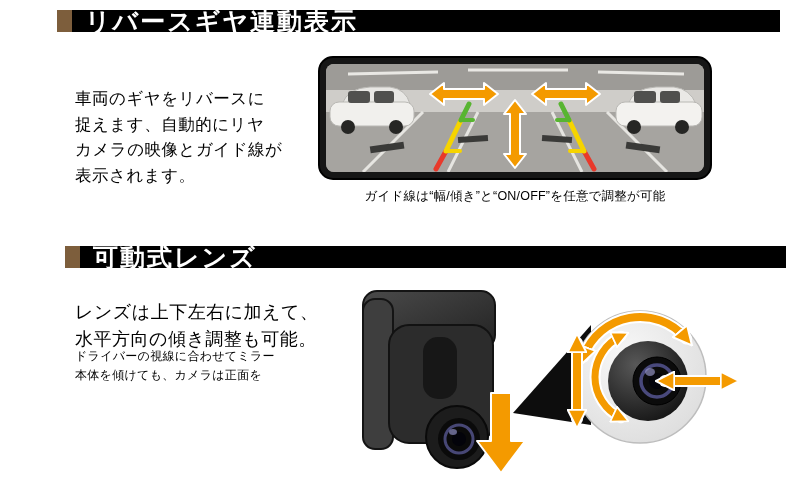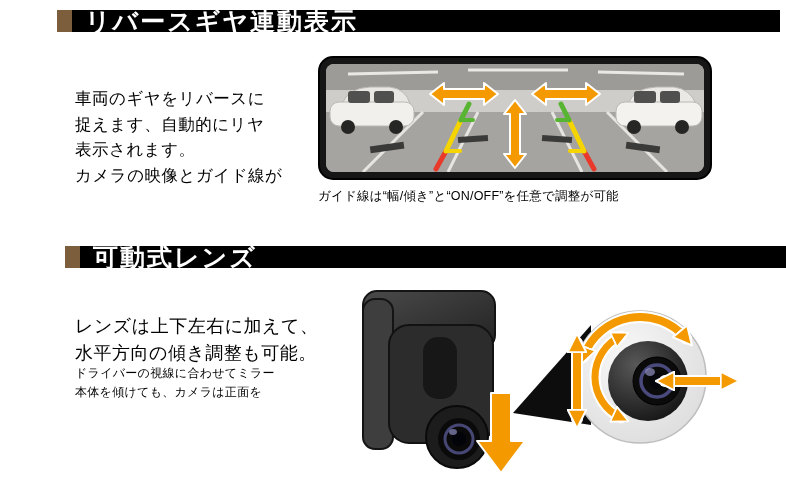--- a/index.html
+++ b/index.html
@@ -9,44 +9,44 @@
     font-family:"Liberation Sans","DejaVu Sans",sans-serif; color:#000;
     overflow:hidden;
   }
   .hdr { position:absolute; display:flex; height:22px; }
   .hdr-accent { width:15px; height:100%; background:#7d5e3c; }
   .hdr-bar { flex:1; height:100%; background:#000; display:flex; align-items:center; padding-left:13px; }
   .hdr-title { color:#fff; font-size:25px; font-weight:bold; letter-spacing:2px; line-height:1; }
   .hdr1 { left:57px; top:10px; width:723px; }
   .hdr2 { left:57px; top:246px; width:729px;margin-left:8px; }
   .body-text { position:absolute; left:75px; top:61px; font-size:16.5px; line-height:25.5px; letter-spacing:.5px;margin-top:25px; }
-  .lead-text { position:absolute; left:75px; top:299px; font-size:18px; line-height:27px; letter-spacing:.5px;margin-top:14px; }
-  .note-text { position:absolute; left:75px; top:364px; font-size:12px; line-height:19px; letter-spacing:.3px; }
+  .lead-text { position:absolute; left:75px; top:299px; font-size:18px; line-height:27px; letter-spacing:.5px; }
+  .note-text { position:absolute; left:75px; top:347px; font-size:12px; line-height:19px; letter-spacing:.3px; }
   .mirror-fig { position:absolute; left:318px; top:56px; width:394px; height:124px; }
-  .caption { position:absolute; left:318px; top:188px; width:394px; text-align:left; font-size:12.5px; letter-spacing:.2px; }
+  .caption { position:absolute; left:318px; top:188px; width:394px; text-align:center; font-size:12.5px; letter-spacing:.2px; }
   .camera-fig { position:absolute; left:345px; top:285px; width:400px; height:205px; }
   .line { display:block; }
 </style>
 </head>
 <body>
 
 <div class="page">
 
   <header class="hdr hdr1">
     <span class="hdr-accent"></span>
     <div class="hdr-bar">
       <h2 class="hdr-title">リバースギヤ連動表示</h2>
     </div>
   </header>
 
   <p class="body-text">
     <span class="line">車両のギヤをリバースに</span>
     <span class="line">捉えます、自動的にリヤ</span>
+    <span class="line">カメラの映像とガイド線が</span>
     <span class="line">表示されます。</span>
-    <span class="line">カメラの映像とガイド線が</span>
   </p>
 
   <figure class="mirror-fig">
     <svg width="394" height="124" viewBox="0 0 394 124">
       <defs>
         <linearGradient id="sceneG" x1="0" y1="0" x2="0" y2="1">
           <stop offset="0" stop-color="#aeaca8"></stop>
           <stop offset="0.35" stop-color="#d2d0cc"></stop>
           <stop offset="0.55" stop-color="#c4c2be"></stop>
           <stop offset="1" stop-color="#8e8c88"></stop>

